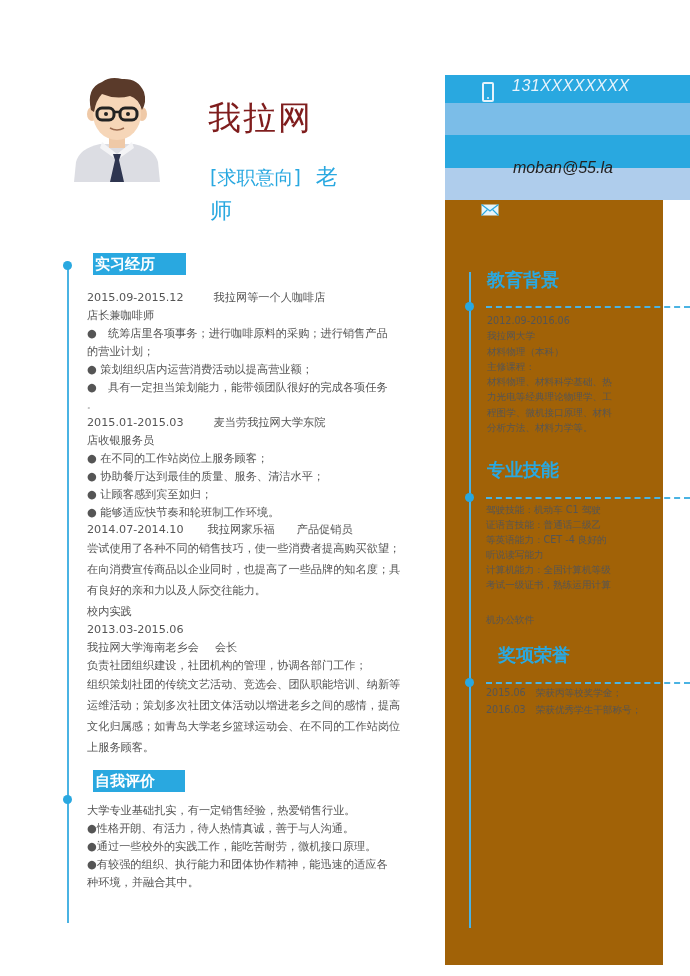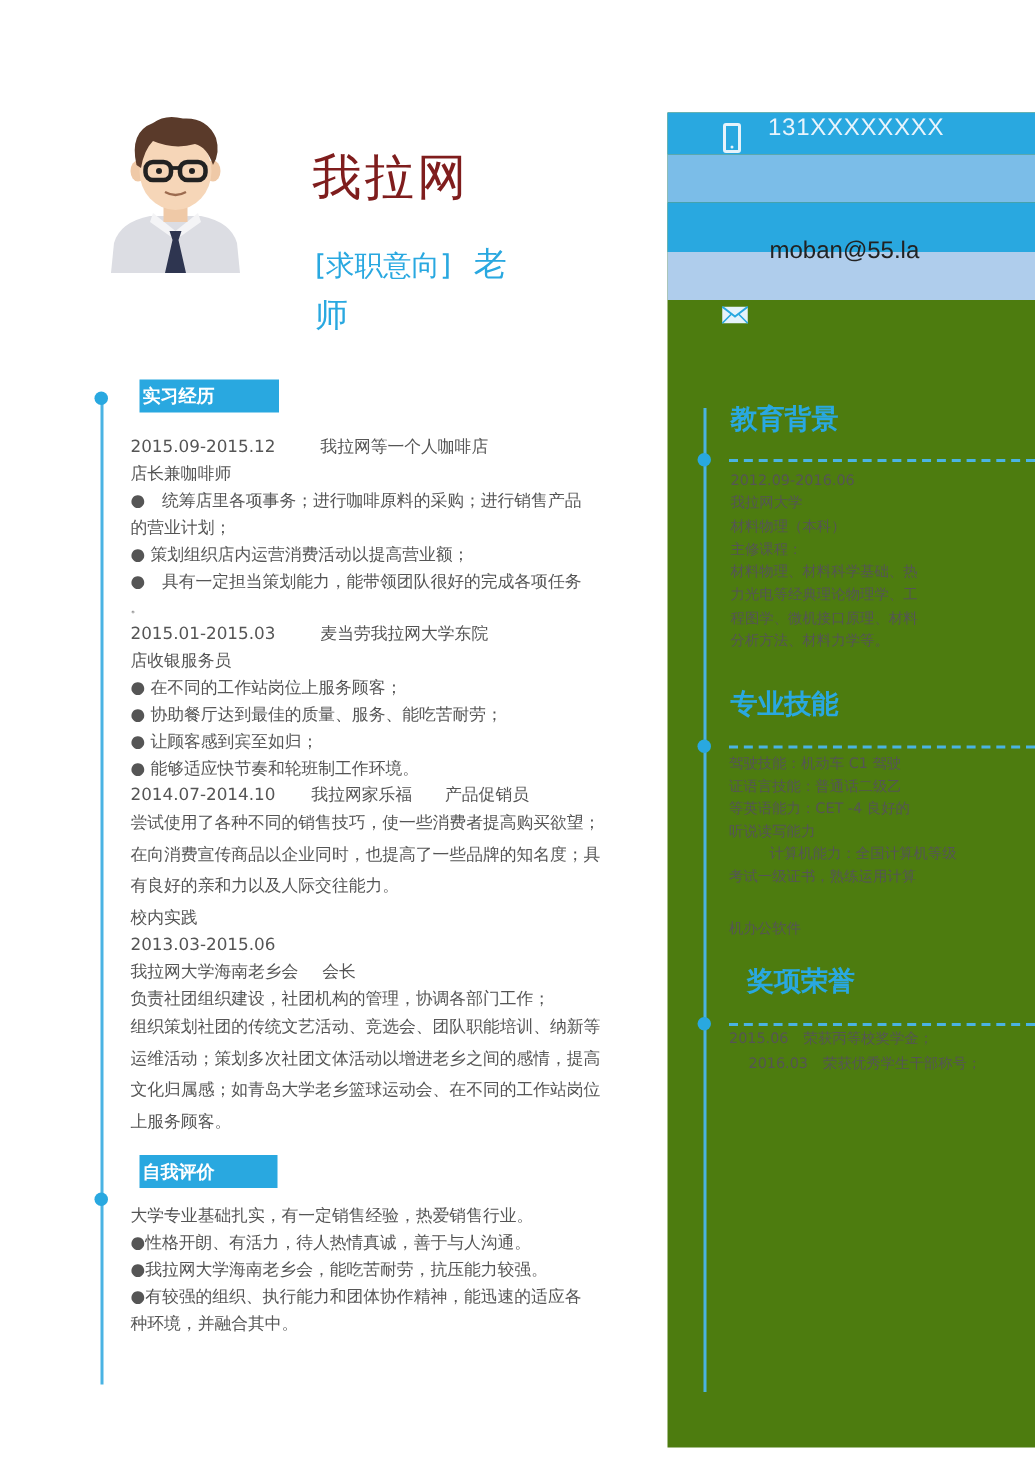--- a/index.html
+++ b/index.html
@@ -6,37 +6,37 @@
   html, body { width:690px; height:976px; background:#ffffff; overflow:hidden; }
   body { position:relative; font-family:"DejaVu Sans", "Liberation Sans", sans-serif; color:#555; }
 
   
   .avatar { position:absolute; left:72px; top:76px; width:90px; height:106px; }
   .name { position:absolute; left:208px; top:98px; font-size:33px; color:#7f1d1d; letter-spacing:2px; line-height:40px; }
   .intent { position:absolute; left:210px; top:160px; width:160px; font-size:22px; color:#29a8e0; line-height:34px; }
   .intent .bracket { font-size:19px; }
 
   
-  .right-panel { position:absolute; left:445px; top:75px; width:245px; height:890px; background:#4d7c0f; }
+  .right-panel { position:absolute; left:445px; top:75px; width:218px; height:890px; background:#a16207;font-style:italic; }
   .band { position:absolute; left:0; width:245px; }
   .band1 { top:0; height:28px; background:#29a8e0; }
   .band2 { top:28px; height:32px; background:#7bbde8; }
   .band3 { top:60px; height:33px; background:#29a8e0; }
   .band4 { top:93px; height:32px; background:#afcdec; }
   .phone-icon { position:absolute; left:37px; top:7px; width:12px; height:20px; border:2px solid #e6f3fb; border-radius:2px; }
   .phone-icon::after { content:""; position:absolute; left:3px; bottom:1px; width:2px; height:2px; background:#e6f3fb; border-radius:50%; }
   .phone-text { position:absolute; left:67px; top:2px; font-size:16px; color:#e8f4fc; font-family:"Liberation Sans", sans-serif; letter-spacing:0.5px; }
   .mail-icon { position:absolute; left:36px; top:69px; width:18px; height:12px; }
   .email-text { position:absolute; left:68px; top:84px; font-size:16px; color:#222; font-family:"Liberation Sans", sans-serif; }
 
   
   .tl-line { position:absolute; width:2px; background:#4ab3e3; }
   .tl-dot { position:absolute; width:9px; height:9px; border-radius:50%; background:#29a8e0; }
 
-  .sec-head-box { position:absolute; background:#29a8e0; color:#fff; font-weight:bold; font-size:12px; line-height:22px; padding-left:2px; }
+  .sec-head-box { position:absolute; background:#29a8e0; color:#fff; font-weight:bold; font-size:15px; line-height:22px; padding-left:2px; }
   .sec-head-r { position:absolute; color:#29a8e0; font-weight:bold; font-size:18px; line-height:24px; }
   .dashes { position:absolute; height:0; border-top:2px dashed #4ab3e3; }
 
   .txt { position:absolute; font-size:11.2px; line-height:18px; color:#555; white-space:nowrap; }
   .txt-wrap { position:absolute; font-size:11.2px; line-height:21px; color:#555; }
   .rtxt { position:absolute; font-size:9.6px; line-height:15.2px; color:#555; white-space:nowrap; }
   .gap { display:inline-block; }
 </style>
 </head>
 <body>
@@ -107,41 +107,41 @@
 <div class="txt" style="left:87px; top:343px;">的营业计划；</div>
 <div class="txt" style="left:87px; top:361px;">● 策划组织店内运营消费活动以提高营业额；</div>
 <div class="txt" style="left:87px; top:379px;">●　具有一定担当策划能力，能带领团队很好的完成各项任务</div>
 <div class="txt" style="left:87px; top:397px; font-size:8px;">。</div>
 
 <div class="txt" style="left:87px; top:414px;">
   <span>2015.01-2015.03</span><span class="gap" style="width:30px"></span><span>麦当劳我拉网大学东院</span>
 </div>
 <div class="txt" style="left:87px; top:432px;">店收银服务员</div>
 <div class="txt" style="left:87px; top:450px;">● 在不同的工作站岗位上服务顾客；</div>
-<div class="txt" style="left:87px; top:468px;">● 协助餐厅达到最佳的质量、服务、能吃苦耐劳；</div>
+<div class="txt" style="left:87px; top:468px;">● 协助餐厅达到最佳的质量、服务、清洁水平；</div>
 <div class="txt" style="left:87px; top:486px;">● 让顾客感到宾至如归；</div>
 <div class="txt" style="left:87px; top:504px;">● 能够适应快节奏和轮班制工作环境。</div>
 
 <div class="txt" style="left:87px; top:521px;">
   <span>2014.07-2014.10</span><span class="gap" style="width:24px"></span><span>我拉网家乐福</span><span class="gap" style="width:22px"></span><span>产品促销员</span>
 </div>
 <div class="txt-wrap" style="left:87px; top:538px; width:316px;">尝试使用了各种不同的销售技巧，使一些消费者提高购买欲望；在向消费宣传商品以企业同时，也提高了一些品牌的知名度；具有良好的亲和力以及人际交往能力。</div>
 
 <div class="txt" style="left:87px; top:603px;">校内实践</div>
 <div class="txt" style="left:87px; top:621px;">2013.03-2015.06</div>
 <div class="txt" style="left:87px; top:639px;">
   <span>我拉网大学海南老乡会</span><span class="gap" style="width:16px"></span><span>会长</span>
 </div>
 <div class="txt" style="left:87px; top:657px;">负责社团组织建设，社团机构的管理，协调各部门工作；</div>
 <div class="txt-wrap" style="left:87px; top:674px; width:316px;">组织策划社团的传统文艺活动、竞选会、团队职能培训、纳新等运维活动；策划多次社团文体活动以增进老乡之间的感情，提高文化归属感；如青岛大学老乡篮球运动会、在不同的工作站岗位上服务顾客。</div>
 
 <div class="sec-head-box" style="left:93px; top:770px; width:92px;">自我评价</div>
 <div class="txt" style="left:87px; top:802px;">大学专业基础扎实，有一定销售经验，热爱销售行业。</div>
 <div class="txt" style="left:87px; top:820px;">●性格开朗、有活力，待人热情真诚，善于与人沟通。</div>
-<div class="txt" style="left:87px; top:838px;">●我拉网大学海南老乡会，能吃苦耐劳，抗压能力较强。</div>
+<div class="txt" style="left:87px; top:838px;">●通过一些校外的实践工作，能吃苦耐劳，微机接口原理。</div>
 <div class="txt" style="left:87px; top:856px;">●有较强的组织、执行能力和团体协作精神，能迅速的适应各</div>
 <div class="txt" style="left:87px; top:874px;">种环境，并融合其中。</div>
 
 <div class="tl-line" style="left:469px; top:272px; height:656px;"></div>
 
 <div class="sec-head-r" style="left:487px; top:268px;">教育背景</div>
 <div class="tl-dot" style="left:465px; top:302px;"></div>
 <div class="dashes" style="left:486px; top:306px; width:204px;"></div>
 <div class="rtxt" style="left:487px; top:313px;">2012.09-2016.06</div>
 <div class="rtxt" style="left:487px; top:328px;">我拉网大学</div>
@@ -152,25 +152,25 @@
 <div class="rtxt" style="left:487px; top:405px;">程图学、微机接口原理、材料</div>
 <div class="rtxt" style="left:487px; top:420px;">分析方法、材料力学等。</div>
 
 <div class="sec-head-r" style="left:487px; top:458px;">专业技能</div>
 <div class="tl-dot" style="left:465px; top:493px;"></div>
 <div class="dashes" style="left:486px; top:497px; width:204px;"></div>
 <div class="rtxt" style="left:486px; top:502px;">驾驶技能：机动车 C1 驾驶</div>
 <div class="rtxt" style="left:486px; top:517px;">证语言技能：普通话二级乙</div>
 <div class="rtxt" style="left:486px; top:532px;">等英语能力：CET -4 良好的</div>
 <div class="rtxt" style="left:486px; top:547px;">听说读写能力</div>
-<div class="rtxt" style="left:486px; top:562px;margin-left:27px;">计算机能力：全国计算机等级</div>
+<div class="rtxt" style="left:486px; top:562px;">计算机能力：全国计算机等级</div>
 <div class="rtxt" style="left:486px; top:577px;">考试一级证书，熟练运用计算</div>
 <div class="rtxt" style="left:486px; top:612px;">机办公软件</div>
 
 <div class="sec-head-r" style="left:487px; top:643px;margin-left:11px;">奖项荣誉</div>
 <div class="tl-dot" style="left:465px; top:678px;"></div>
 <div class="dashes" style="left:486px; top:682px; width:204px;"></div>
 <div class="rtxt" style="left:486px; top:685px;">
   <span>2015.06</span><span class="gap" style="width:10px"></span><span>荣获丙等校奖学金；</span>
 </div>
-<div class="rtxt" style="left:486px; top:702px;margin-left:13px;">
+<div class="rtxt" style="left:486px; top:702px;">
   <span>2016.03</span><span class="gap" style="width:10px"></span><span>荣获优秀学生干部称号；</span>
 </div>
 
 </body></html>

